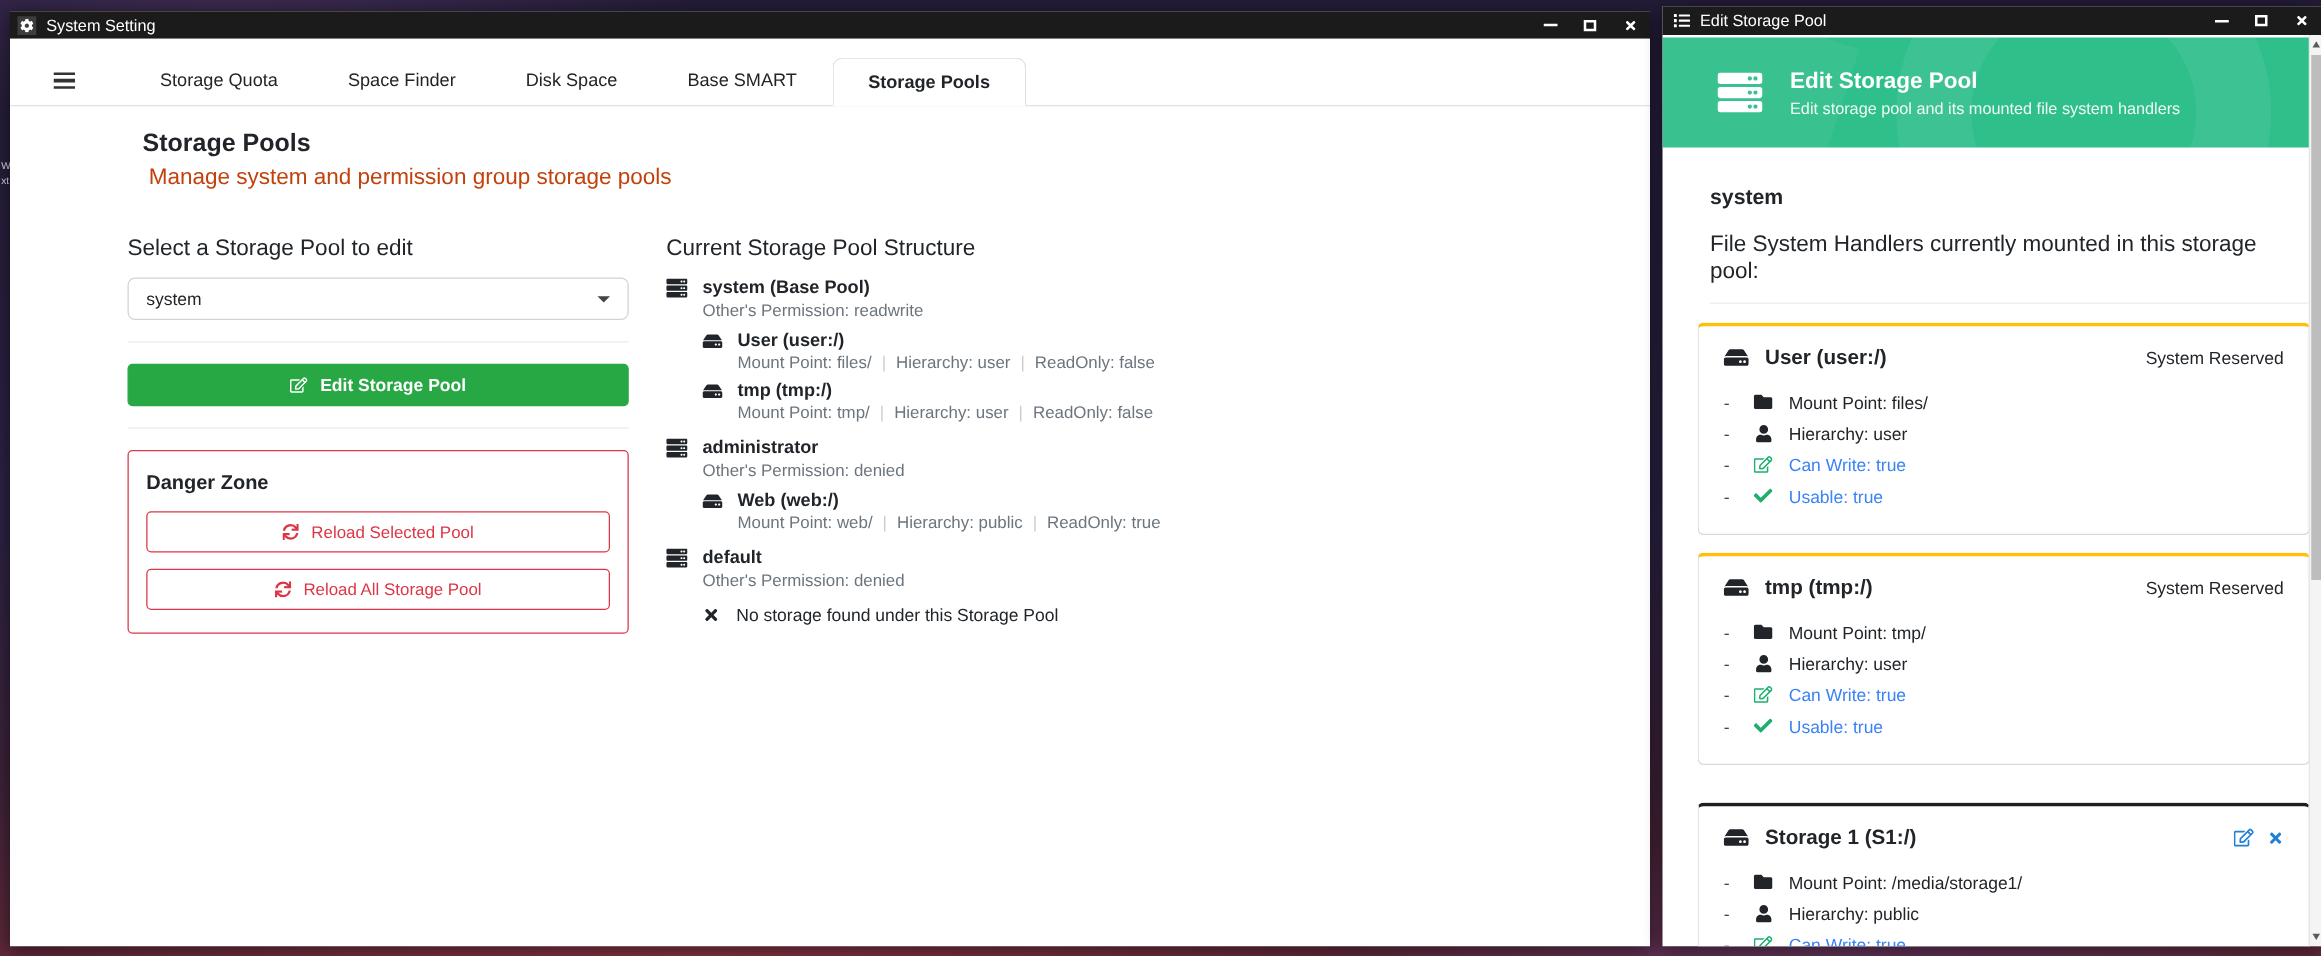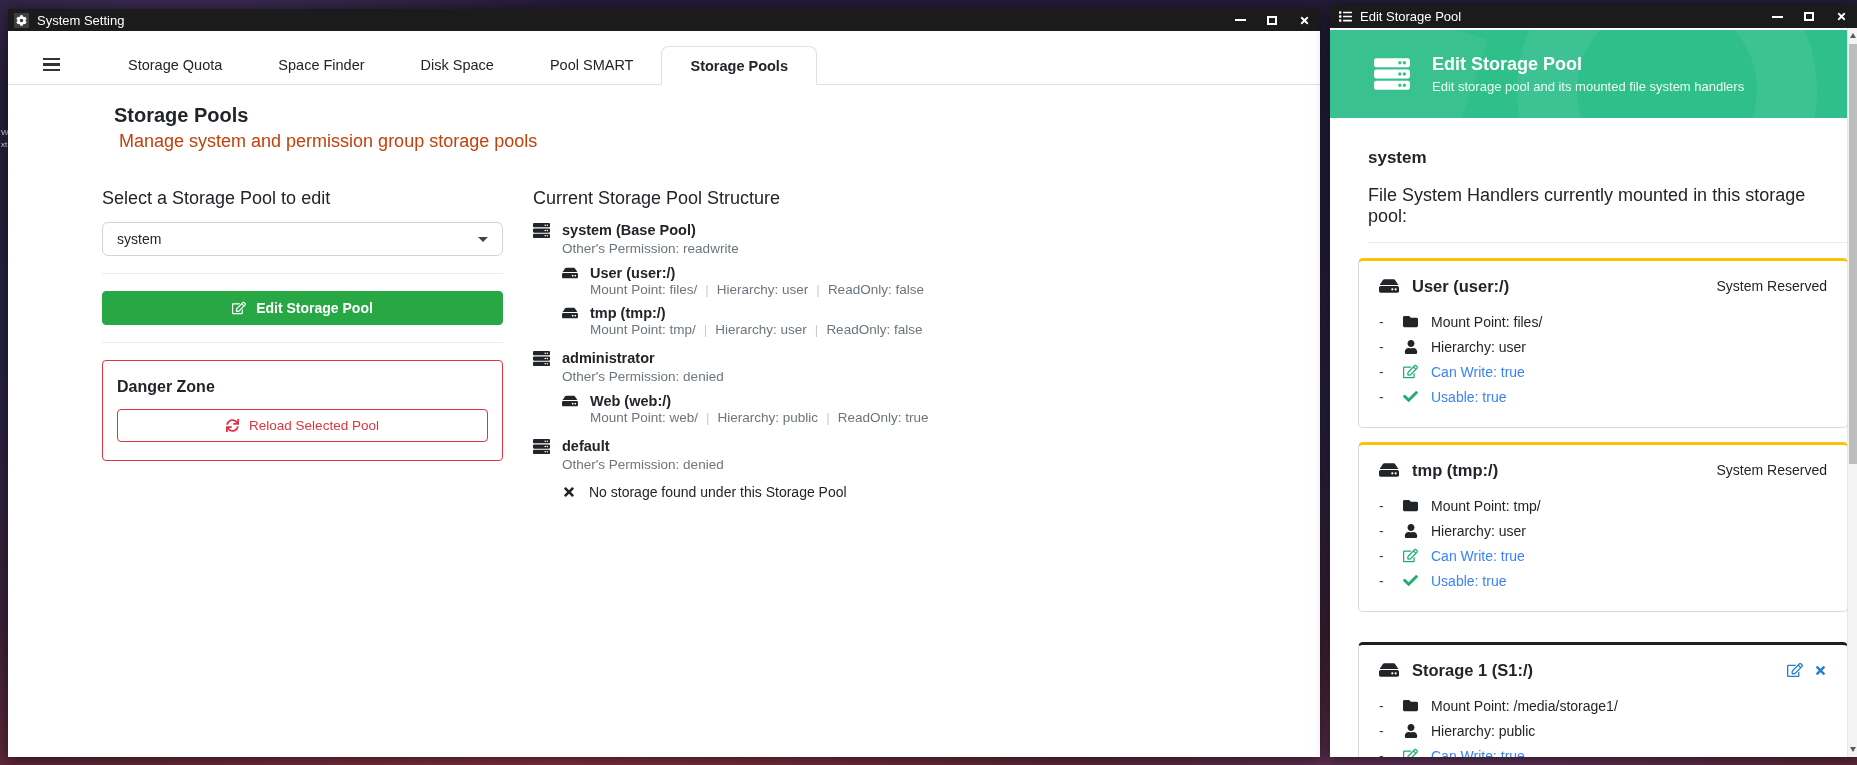--- a/index.html
+++ b/index.html
@@ -148,21 +148,21 @@
 
   <div class="tabbar">
     <span class="hamburger">
         <i></i>
         <i></i>
         <i></i>
       </span>
     <span class="tab">Storage Quota</span>
     <span class="tab">Space Finder</span>
     <span class="tab">Disk Space</span>
-    <span class="tab">Pool SMART</span>
+    <span class="tab">Base SMART</span>
     <span class="tab active">Storage Pools</span>
   </div>
 
   <div class="main">
     <div class="page-title">Storage Pools</div>
     <div class="page-subtitle">Manage system and permission group storage pools</div>
 
     <div class="columns">
 
       <div class="col-left">
@@ -179,20 +179,26 @@
           <span>Edit Storage Pool</span>
         </div>
         <hr class="sep-line">
         <div class="danger-card">
           <div class="danger-title">Danger Zone</div>
           <div class="btn btn-outline-red">
             <svg width="13" height="13" viewBox="0 0 512 512" fill="#dc3545">
                 <use href="#p-sync"></use>
               </svg>
             <span>Reload Selected Pool</span>
+          </div>
+          <div class="btn btn-outline-red">
+            <svg width="13" height="13" viewBox="0 0 512 512" fill="#dc3545">
+                <use href="#p-sync"></use>
+              </svg>
+            <span>Reload All Storage Pool</span>
           </div>
         </div>
       </div>
 
       <div class="col-right">
         <div class="field-label">Current Storage Pool Structure</div>
         <div class="tree">
 
           <div class="pool">
             <div class="pool-head">

